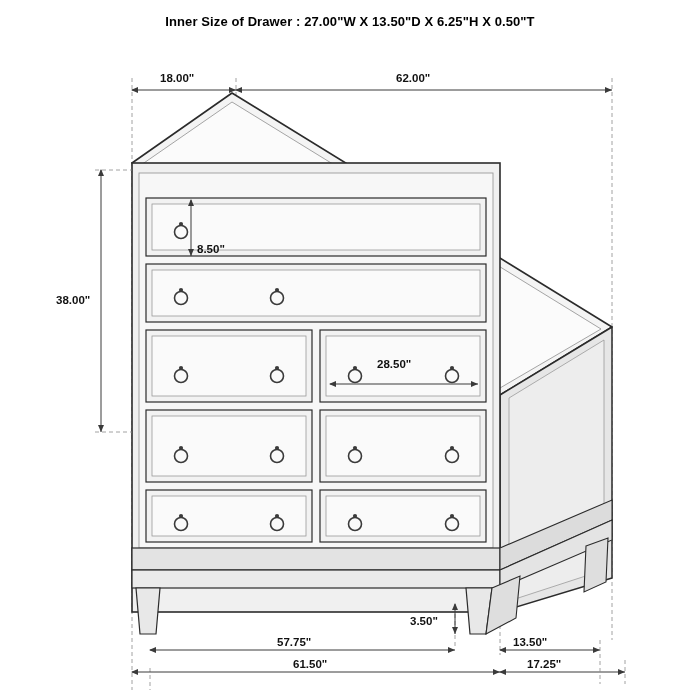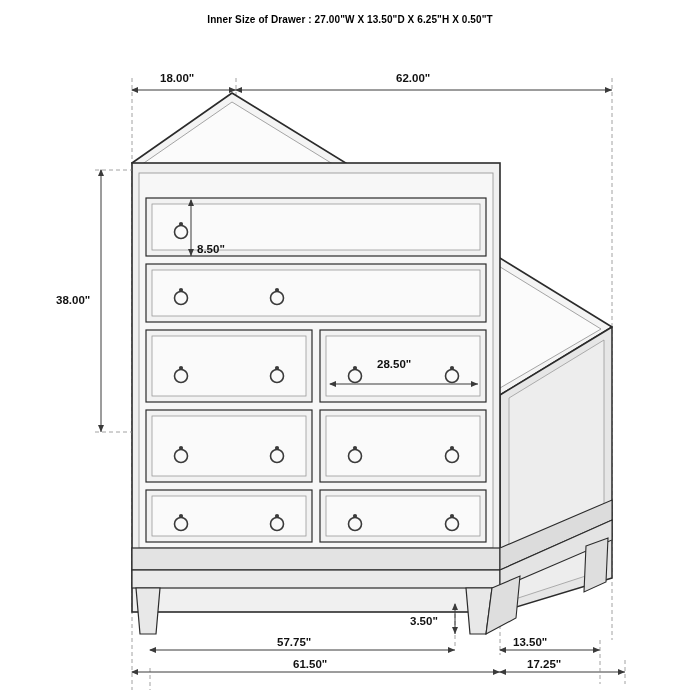--- a/index.html
+++ b/index.html
@@ -19,21 +19,21 @@
     position: relative;
     width: 700px;
     height: 700px;
   }
   .title {
     position: absolute;
     top: 14px;
     left: 0;
     width: 700px;
     text-align: center;
-    font-size: 10px;
+    font-size: 13px;
     font-weight: bold;
     letter-spacing: 0.1px;
     color: #000;
   }
   svg#dwg {
     position: absolute;
     top: 0;
     left: 0;
   }
   .dimlabel {

